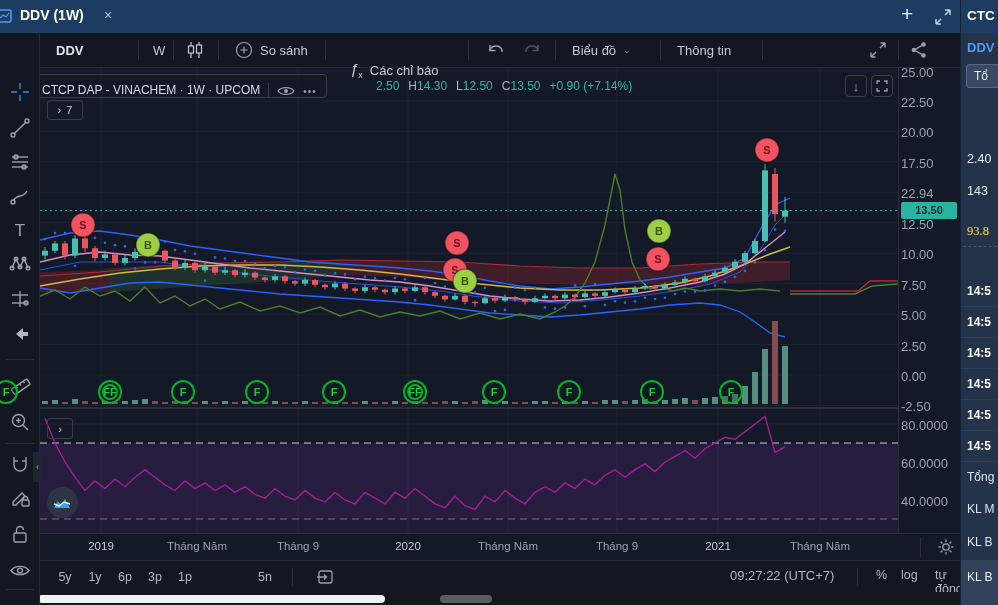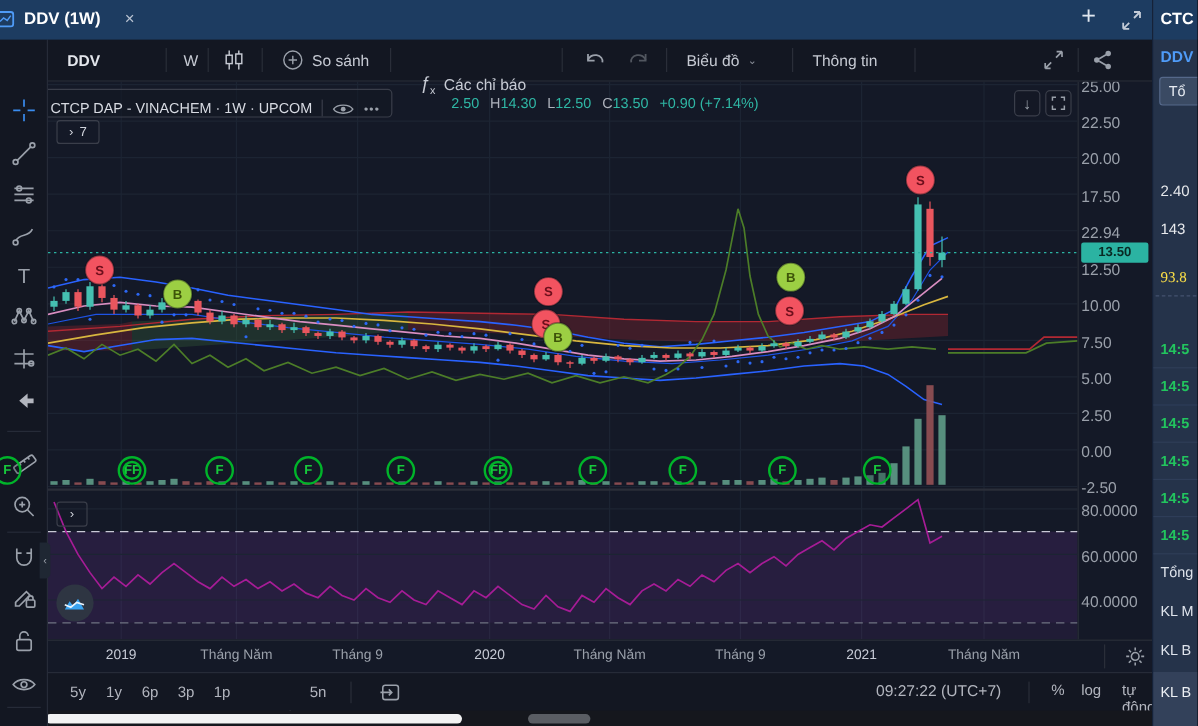--- a/index.html
+++ b/index.html
@@ -63,21 +63,21 @@
   #scroll-corner-icon { position:absolute; left:3px; top:1px; width:11px; height:9px; border:1px solid #6a707c; }
 
   
   #rpanel { left:960px; top:0; width:38px; height:605px; background:#25334a; border-left:1px solid #152238; z-index:40; overflow:hidden; }
   #rpanel-head { position:absolute; left:0; top:0; width:38px; height:33px; background:#1d3c61; }
   #rp-title { position:absolute; left:6px; top:8px; font-size:13.5px; font-weight:bold; color:#fff; white-space:nowrap; }
   #rp-symbol { position:absolute; left:6px; top:40px; font-size:13px; font-weight:bold; color:#4f9bf7; white-space:nowrap; cursor:pointer; }
   #rp-tab { position:absolute; left:5px; top:64px; width:40px; height:24px; background:#3a4a63; border:1px solid #55688a; border-radius:3px; color:#e8ecf3; font-size:12px; line-height:22px; padding-left:7px; white-space:nowrap; cursor:pointer; }
   .rp-val { position:absolute; left:6px; font-size:12.5px; color:#e8eaed; white-space:nowrap; }
   .rp-sec { position:absolute; left:6px; font-size:12.5px; font-weight:bold; color:#f0f2f5; white-space:nowrap; }
-  .rp-row { position:absolute; left:0; width:38px; height:31px; border-bottom:1px solid #2e3d58; font-size:12px; font-weight:bold; color:#22c55e; line-height:31px; padding-left:6px; white-space:nowrap; }
+  .rp-row { position:absolute; left:0; width:38px; height:31px; border-bottom:1px solid #2e3d58; font-size:12px; font-weight:bold; color:#ffffff; line-height:31px; padding-left:6px; white-space:nowrap; }
   .rp-tot { position:absolute; left:6px; font-size:12px; color:#dfe4ec; white-space:nowrap; }
   #rp-footer { position:absolute; left:0; top:560px; width:38px; height:45px; background:#33415a; }
   #rp-footer span { position:absolute; left:6px; top:10px; font-size:12px; color:#eef1f5; white-space:nowrap; }
   .rp-dash { position:absolute; left:2px; width:34px; border-top:1px dashed #44536f; }
 
   svg text { font-family:"Liberation Sans", sans-serif; }
 
   
   .flag { position:absolute; width:24px; height:24px; border:2px solid #00b42a; border-radius:50%; color:#17c93c; font-size:11px; font-weight:bold; display:flex; align-items:center; justify-content:center; background:rgba(16,22,32,.25); z-index:28; }
   .flag.dbl::after { content:""; position:absolute; left:2px; top:2px; right:2px; bottom:2px; border:2px solid #00b42a; border-radius:50%; }

